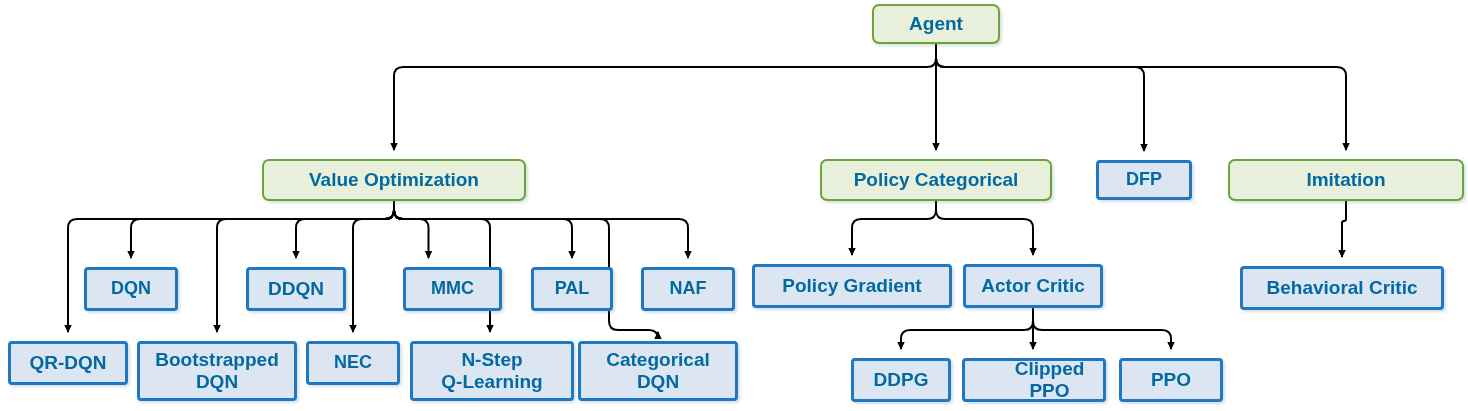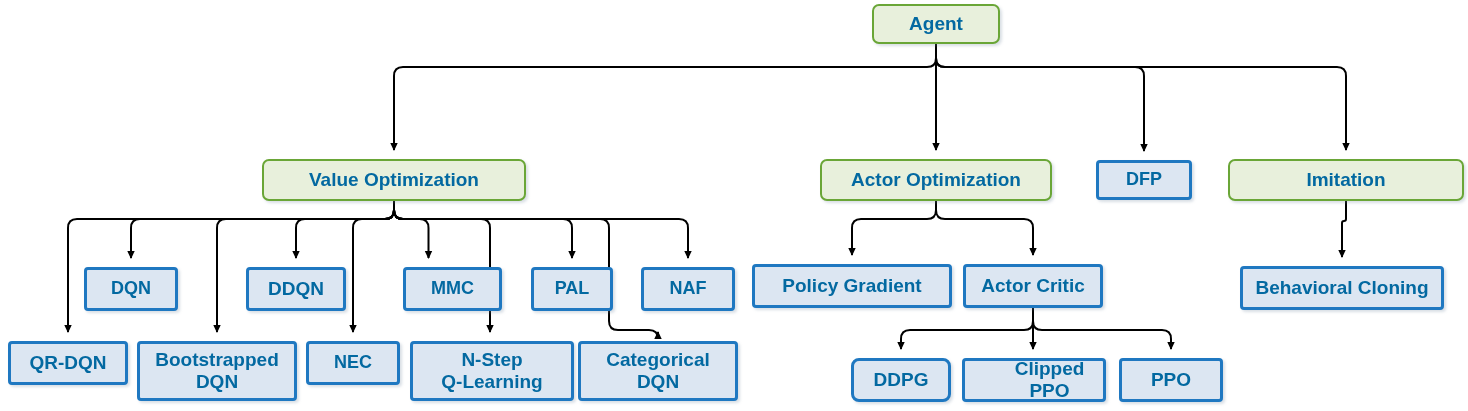--- a/index.html
+++ b/index.html
@@ -90,21 +90,21 @@
       </g>
   </svg>
   <div id="node-layer">
       <div class="node green" style="left: 872px; top: 4px; width: 128px; height: 40px;">
         <span class="label">Agent</span>
       </div>
       <div class="node green" style="left: 262px; top: 159px; width: 264px; height: 42px;">
         <span class="label">Value Optimization</span>
       </div>
       <div class="node green" style="left: 820px; top: 159px; width: 232px; height: 42px;">
-        <span class="label">Actor Optimization</span>
+        <span class="label">Policy Categorical</span>
       </div>
       <div class="node blue small" style="left: 1096px; top: 160px; width: 96px; height: 40px;">
         <span class="label">DFP</span>
       </div>
       <div class="node green" style="left: 1228px; top: 159px; width: 236px; height: 42px;">
         <span class="label">Imitation</span>
       </div>
       <div class="node blue small" style="left: 84px; top: 267px; width: 94px; height: 44px;">
         <span class="label">DQN</span>
       </div>
@@ -137,26 +137,26 @@
       <div class="node blue" style="left: 578px; top: 341px; width: 160px; height: 60px;">
         <span class="label">Categorical
 DQN</span>
       </div>
       <div class="node blue" style="left: 752px; top: 264px; width: 200px; height: 44px;">
         <span class="label">Policy Gradient</span>
       </div>
       <div class="node blue" style="left: 963px; top: 264px; width: 140px; height: 44px;">
         <span class="label">Actor Critic</span>
       </div>
-      <div class="node blue" style="left: 851px; top: 358px; width: 100px; height: 44px; border-radius: 8px;">
+      <div class="node blue" style="left: 851px; top: 358px; width: 100px; height: 44px;">
         <span class="label">DDPG</span>
       </div>
       <div class="node blue" style="left: 962px; top: 358px; width: 144px; height: 44px; padding-left: 31px;">
         <span class="label">Clipped PPO</span>
       </div>
       <div class="node blue" style="left: 1119px; top: 358px; width: 104px; height: 44px;">
         <span class="label">PPO</span>
       </div>
       <div class="node blue" style="left: 1240px; top: 266px; width: 204px; height: 44px;">
-        <span class="label">Behavioral Cloning</span>
+        <span class="label">Behavioral Critic</span>
       </div>
     </div>
 </div>
 
 </body></html>

